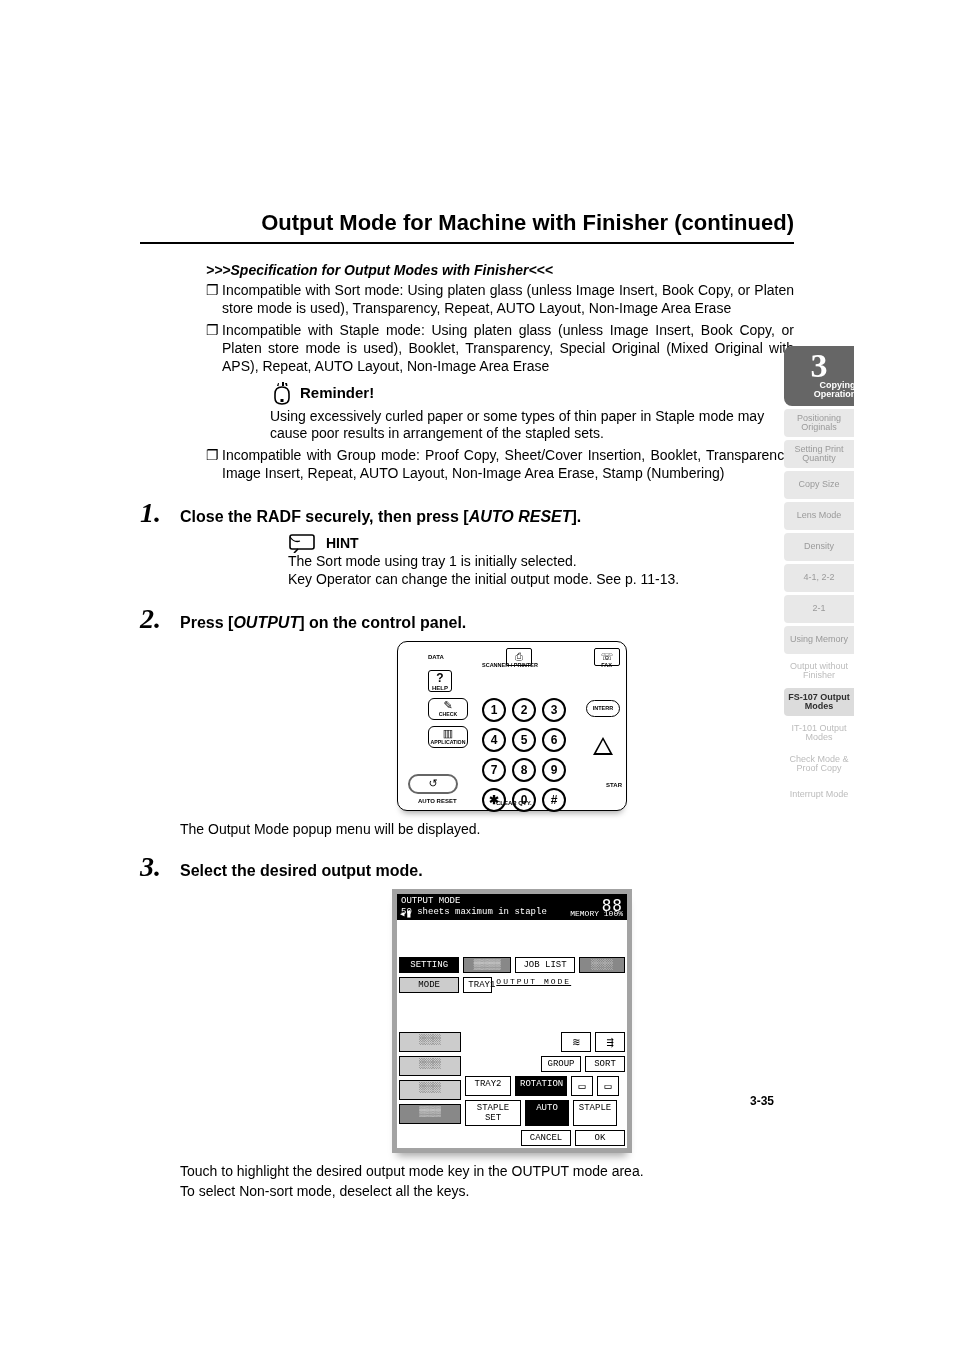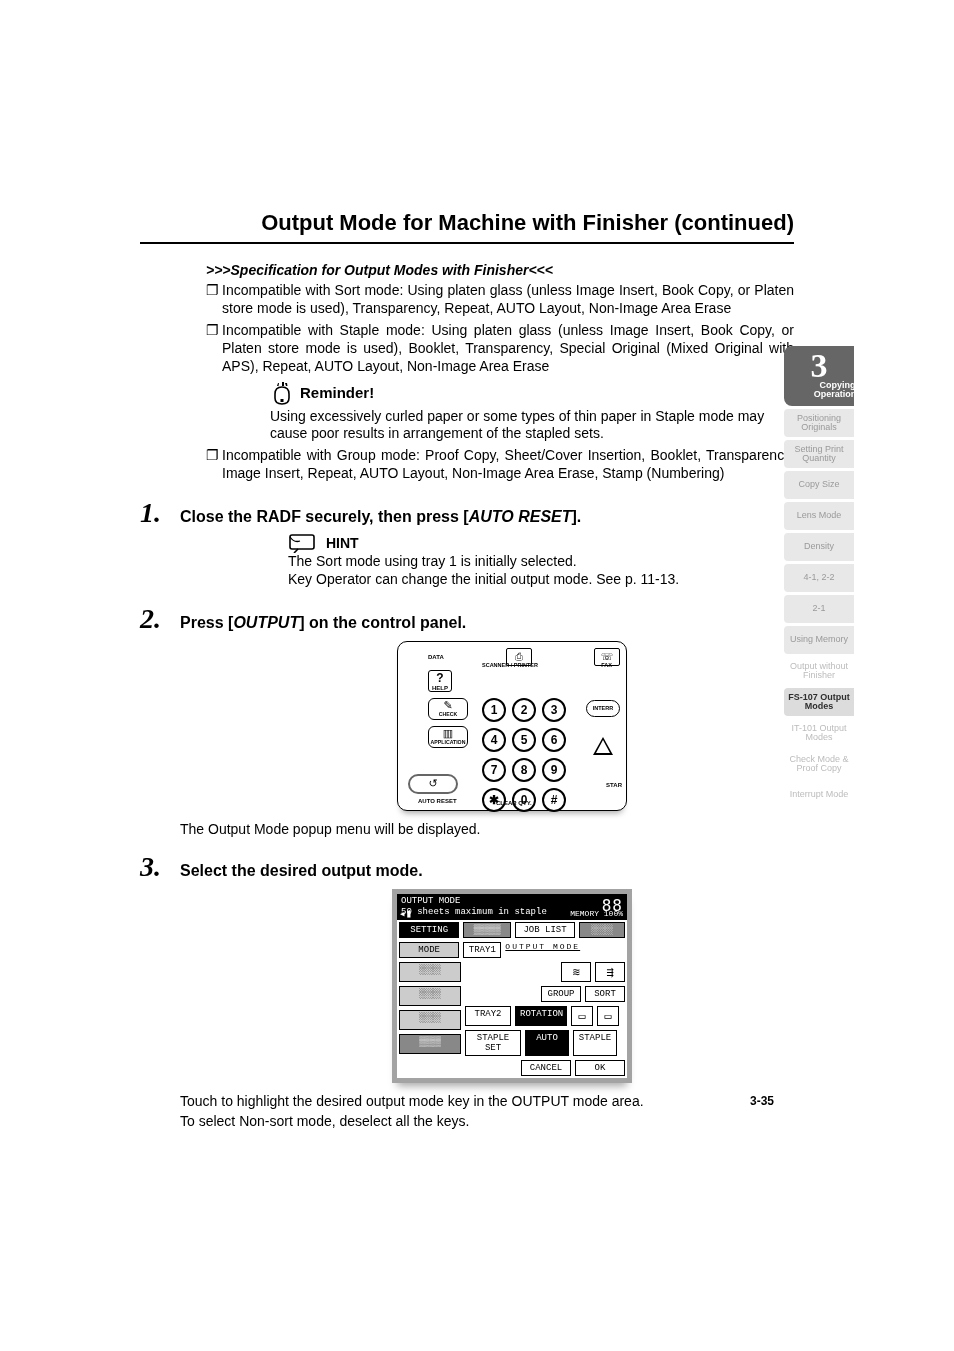--- a/index.html
+++ b/index.html
@@ -58,21 +58,21 @@
 
   
   .screen-wrap { display:flex; justify-content:center; margin-top:6px; margin-bottom:10px; }
   .screen-box { width:240px; background:#fff; border:5px solid #a3a3a3; box-shadow: 0 8px 8px -5px rgba(0,0,0,0.35); font-family: "Courier New", monospace; font-size:9px; }
   .scr-dark { background:#000; color:#fff; padding:2px 4px; line-height:1.25; }
   .scr-row { display:flex; }
   .scr-btn { border:1px solid #000; padding:2px 4px; margin:2px; font-size:9px; text-align:center; background:#fff; color:#000; }
   .scr-btn.dark { background:#000; color:#fff; }
   .scr-btn.g { background:#888; color:#fff; }
   .scr-btn.lg { background:#ccc; }
-  .scr-blk { display:flex; flex-direction:column; }
+  .scr-blk { display:flex; flex-direction:column;margin-top:35px; }
   .scr-leftcol { width:66px; }
   .scr-rightcol { width:170px; }
   .omlabel { font-size:8px; letter-spacing:2px; text-decoration:underline; padding:2px 0 0 2px; }
   .pair { display:flex; }
   .tiny-ico { width:30px; height:20px; border:1px solid #000; margin:2px; display:flex; align-items:center; justify-content:center; font-size:12px; }
 
   
   .sidebar { position:absolute; right: 100px; top: 346px; width: 70px; display:flex; flex-direction:column; gap:3px; font-size:9px; text-align:center; color:#9a9a9a; }
   .tab { height: 28px; border-radius: 4px 0 0 4px; display:flex; flex-direction:column; align-items:center; justify-content:center; line-height:1.05; padding:2px 2px; }
   .tab.muted { background:#e8e8e8; color:#9a9a9a; }
@@ -235,21 +235,21 @@
           <div class="scr-btn dark">SETTING</div>
           <div class="scr-btn lg">MODE</div>
         </div>
         <div class="scr-blk scr-rightcol">
           <div class="scr-row">
             <div class="scr-btn g" style="flex:1">▒▒▒▒▒</div>
             <div class="scr-btn" style="width:60px">JOB LIST</div>
             <div class="scr-btn g" style="width:46px">░░░░</div>
           </div>
           <div class="scr-row">
-            <div class="scr-btn" style="width:38px">TRAY1</div>
+            <div class="scr-btn" style="width:29px">TRAY1</div>
             <div style="flex:1;">
               <div class="omlabel">OUTPUT MODE</div>
             </div>
           </div>
         </div>
       </div>
 
       <div class="scr-row">
         <div class="scr-blk scr-leftcol">
           <div class="scr-btn lg" style="height:20px">░░░░</div>

